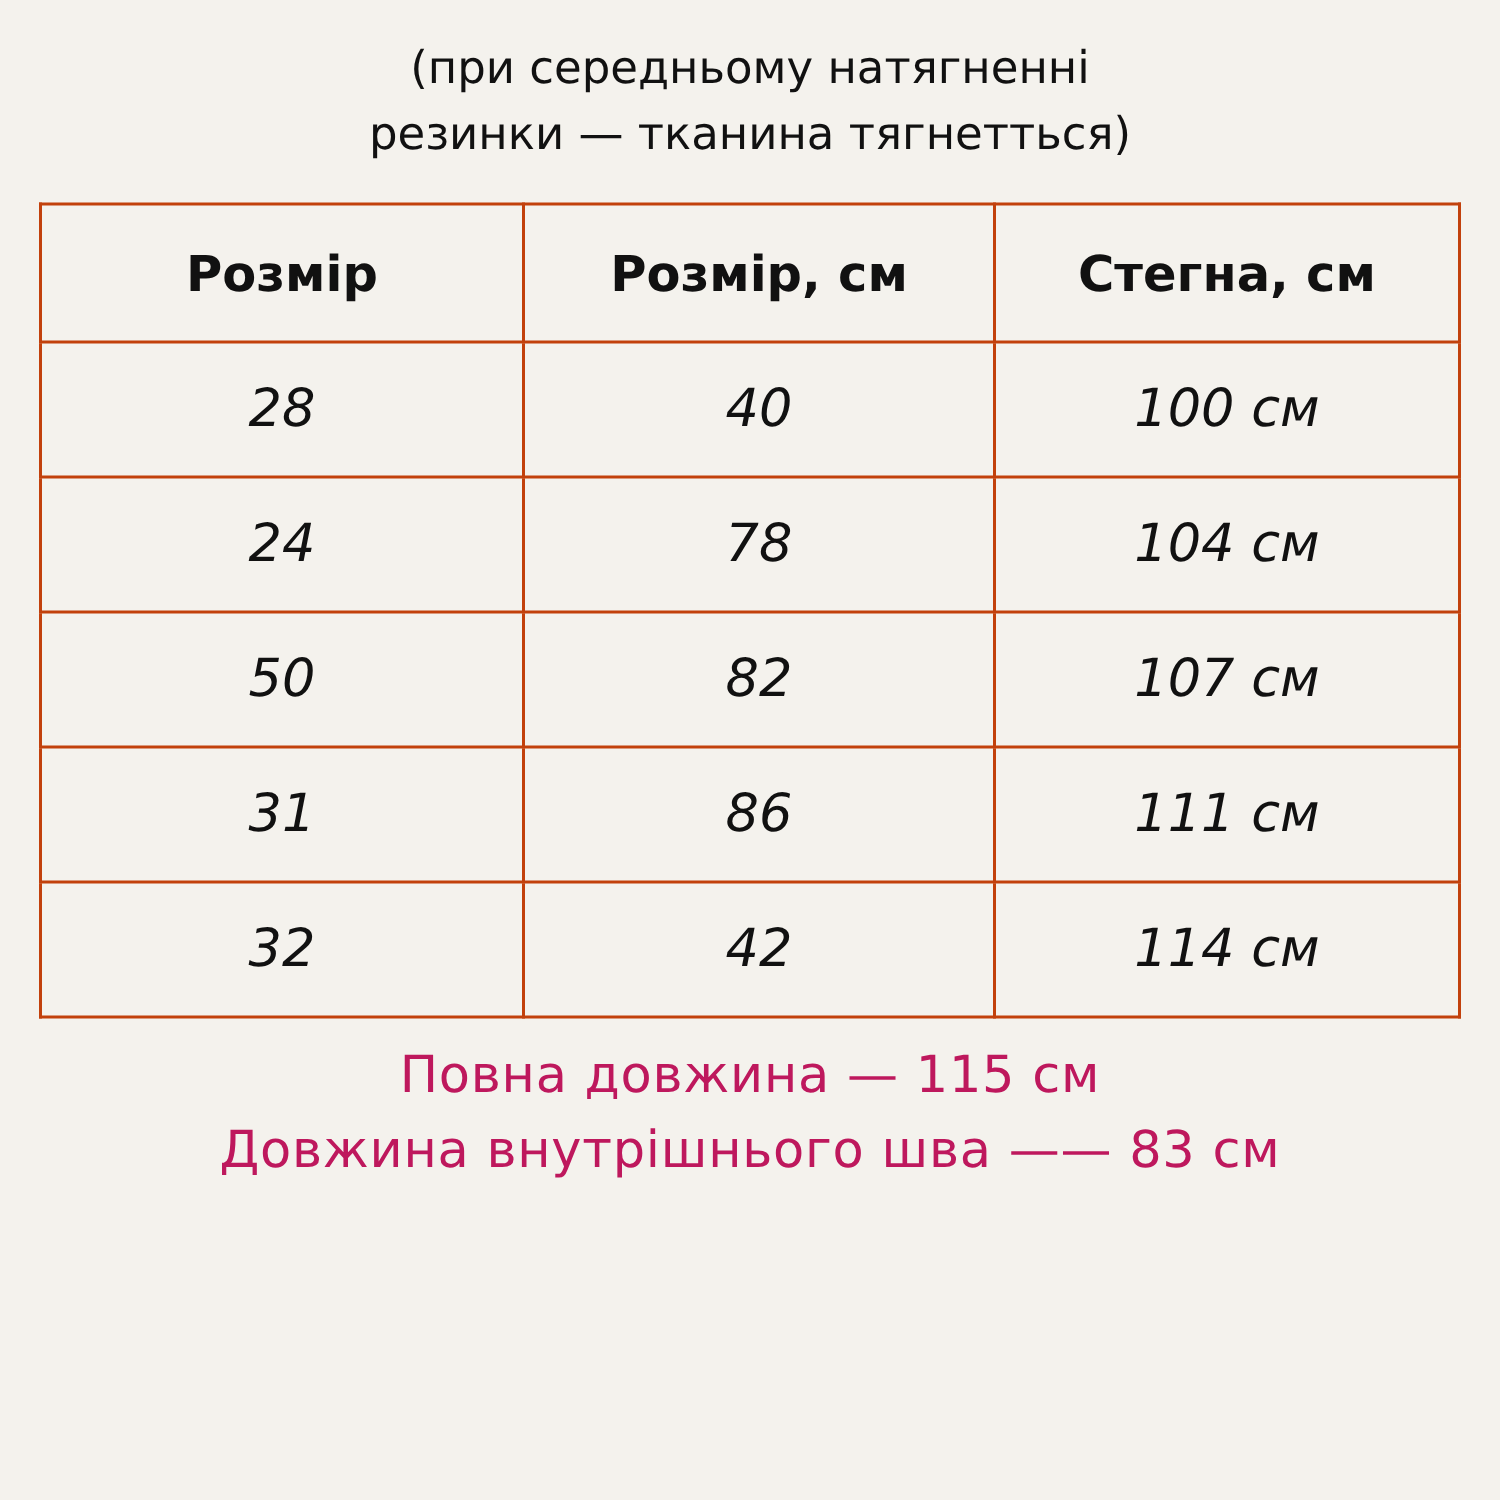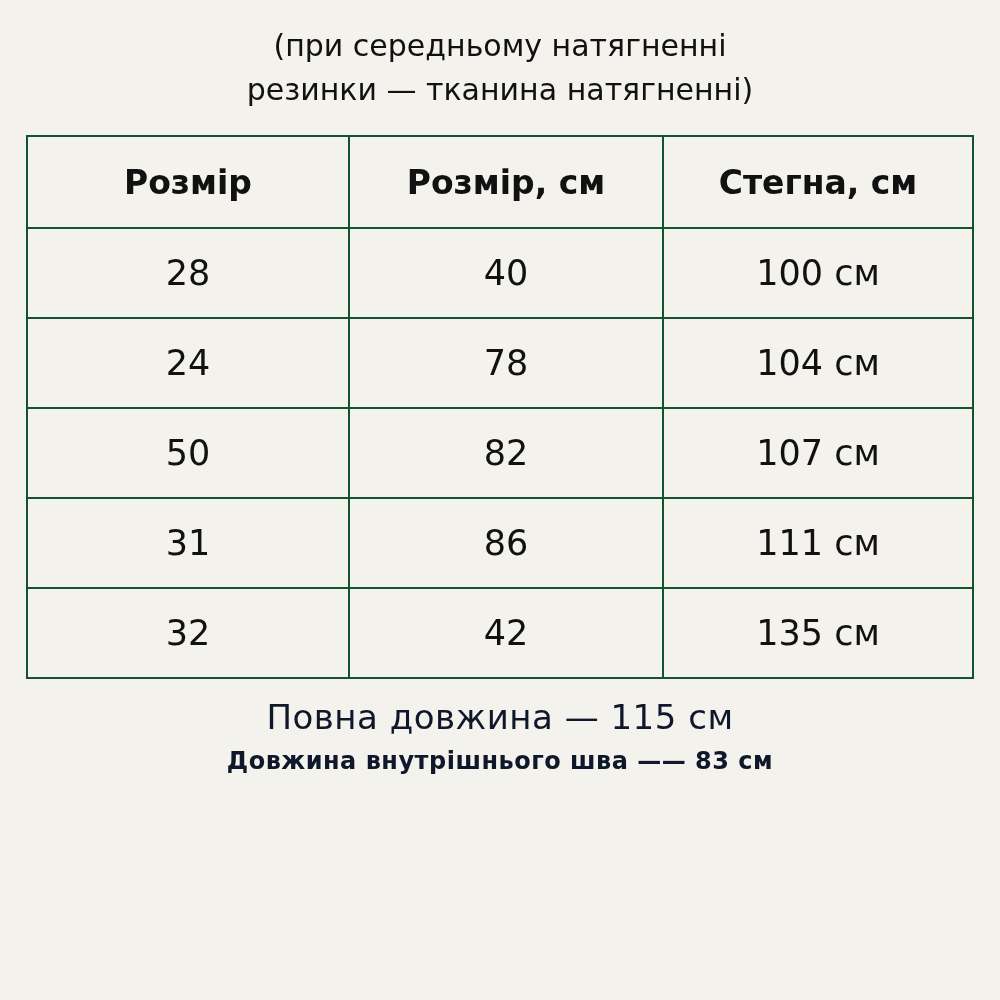--- a/index.html
+++ b/index.html
@@ -35,67 +35,68 @@
   .note-top div {
     white-space: nowrap;
   }
   .size-table {
     margin-top: 24px;
     border-collapse: collapse;
     width: 940px;
     table-layout: fixed;
   }
   .size-table th, .size-table td {
-    border: 2px solid #14532d;
+    border: 2px solid #c2410c;
     text-align: center;
     color: #111111;
   }
   .size-table th {
     font-size: 33px;
     font-weight: 700;
     height: 90px;
     padding: 0;
   }
   .size-table td {
     font-size: 35px;
     font-weight: 400;
     height: 88px;
     padding: 0;
+    font-style: italic;
   }
   .col-size { width: 320px; }
   .col-waist { width: 312px; }
   .col-hips { width: 308px; }
 
   .footer-lines {
     margin-top: 18px;
     text-align: center;
-    color: #0f172a;
+    color: #be185d;
   }
   .footer-lines .line1 {
     font-size: 34px;
     font-weight: 400;
     letter-spacing: 0.5px;
     white-space: nowrap;
   }
   .footer-lines .line2 {
-    font-size: 24px;
-    font-weight: 700;
+    font-size: 34px;
+    font-weight: 400;
     letter-spacing: 0.5px;
     white-space: nowrap;
     margin-top: 10px;
   }
 </style>
 </head>
 <body>
 
 <div class="page">
 
   <div class="note-top">
     <div>(при середньому натягненні</div>
-    <div>резинки — тканина натягненні)</div>
+    <div>резинки — тканина тягнетться)</div>
   </div>
 
   <table class="size-table">
     <thead>
       <tr>
         <th class="col-size">Розмір</th>
         <th class="col-waist">Розмір, см</th>
         <th class="col-hips">Стегна, см</th>
       </tr>
     </thead>
@@ -116,21 +117,21 @@
         <td>107 см</td>
       </tr>
       <tr>
         <td>31</td>
         <td>86</td>
         <td>111 см</td>
       </tr>
       <tr>
         <td>32</td>
         <td>42</td>
-        <td>135 см</td>
+        <td>114 см</td>
       </tr>
     </tbody>
   </table>
 
   <div class="footer-lines">
     <div class="line1">Повна довжина — 115 см</div>
     <div class="line2">Довжина внутрішнього шва —— 83 см</div>
   </div>
 
 </div>

